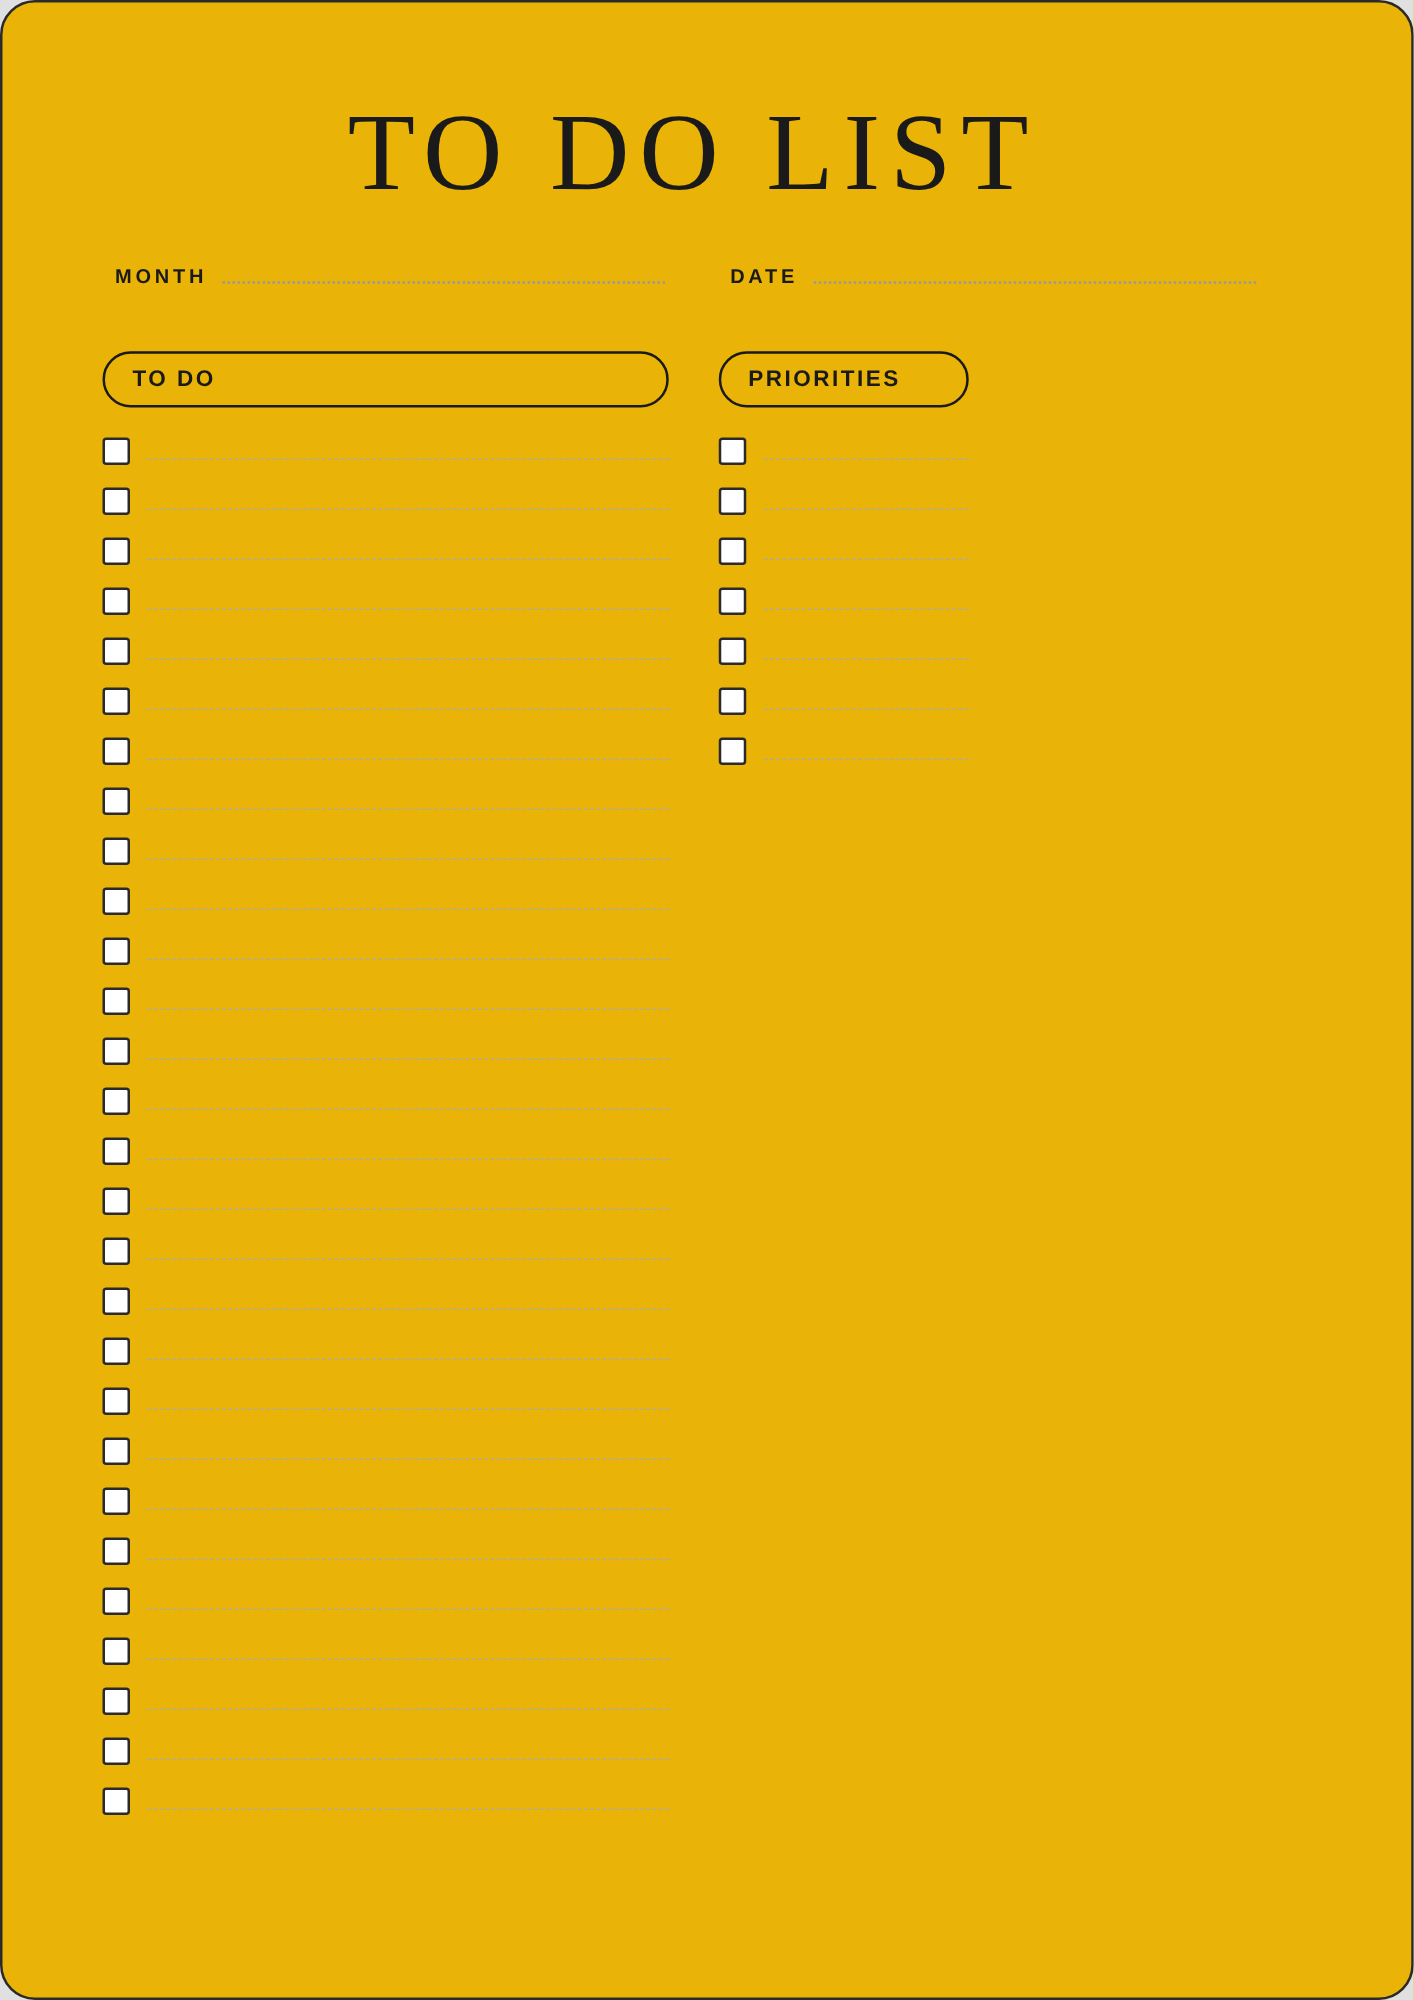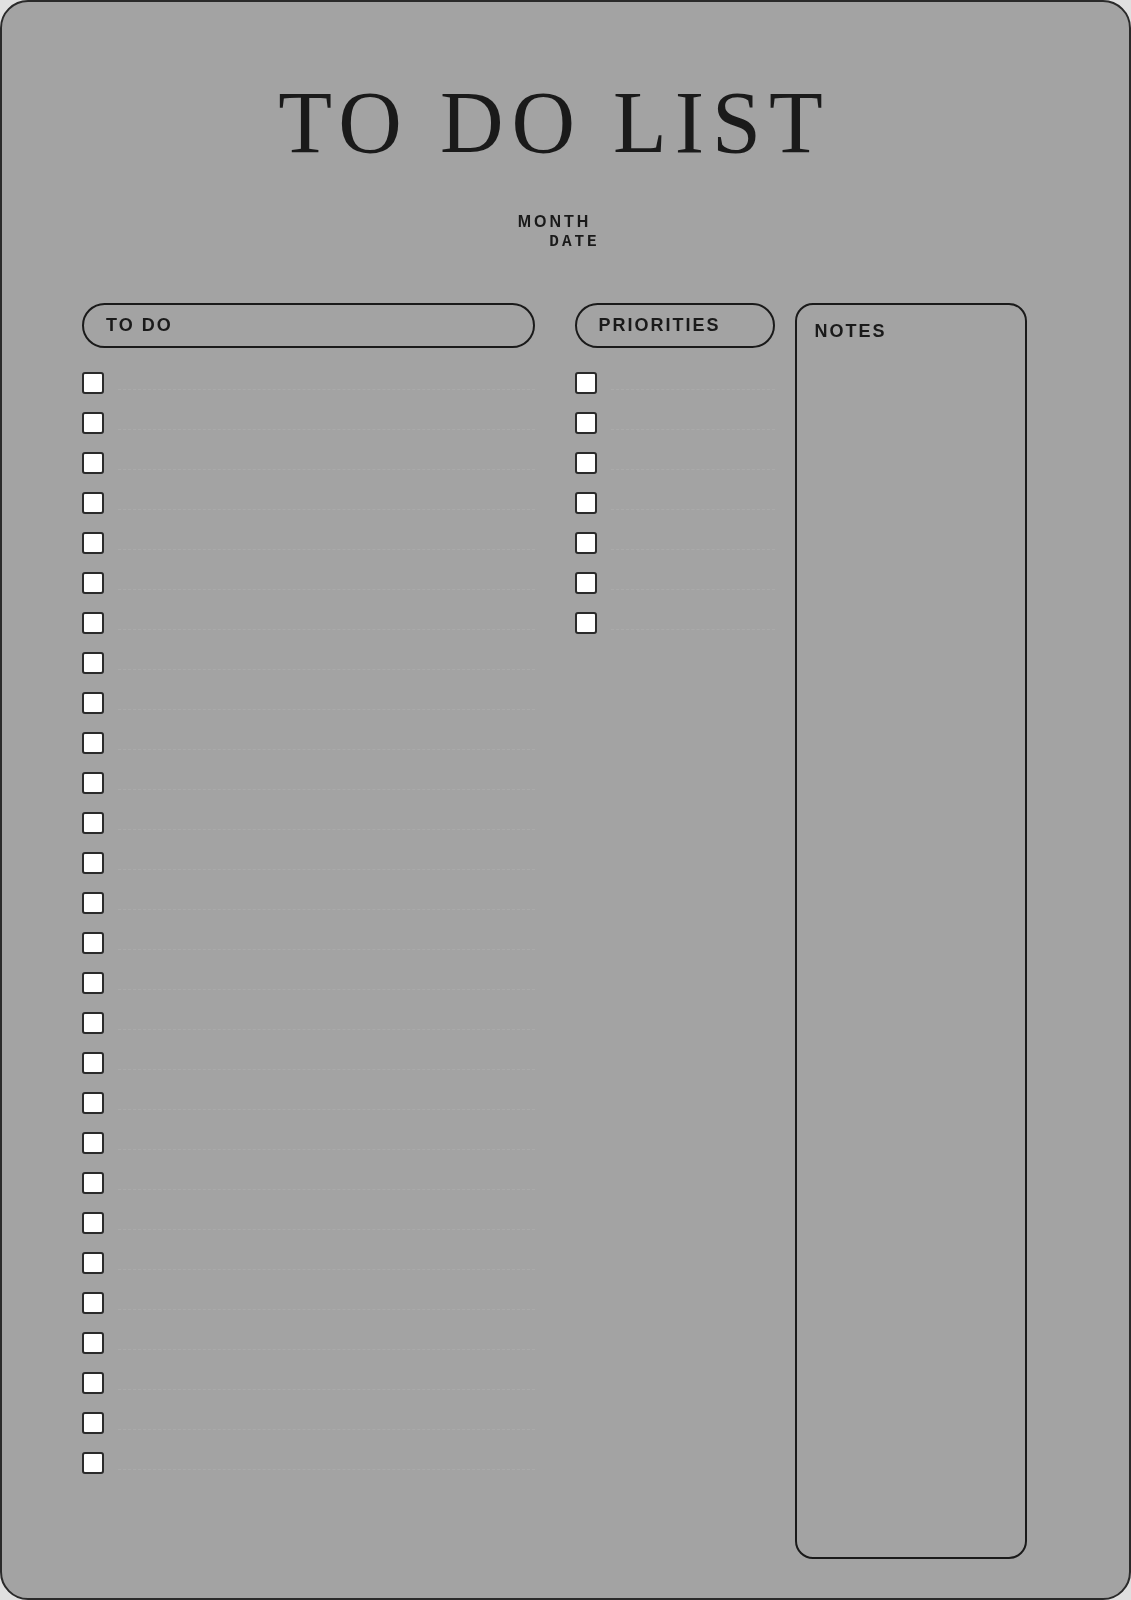--- a/index.html
+++ b/index.html
@@ -9,21 +9,21 @@
       display: flex;
       justify-content: center;
       align-items: center;
       min-height: 100vh;
       font-family: 'Georgia', serif;
     }
 
     .page {
       width: 1131px;
       height: 1600px;
-      background: #a3a3a3;
+      background: #eab308;
       border: 2px solid #2a2a2a;
       border-radius: 28px;
       position: relative;
       overflow: hidden;
       padding: 60px 102px 60px 80px;
     }
 
     .main-title {
       text-align: center;
       font-size: 88px;
@@ -34,21 +34,20 @@
       margin-bottom: 40px;
       margin-top: 10px;
     }
 
     .meta-row {
       display: flex;
       align-items: center;
       gap: 0;
       margin-bottom: 50px;
       padding: 0 10px;
-      flex-direction: column;
     }
 
     .meta-label {
       font-size: 16px;
       font-weight: 700;
       letter-spacing: 3px;
       color: #1a1a1a;
       font-family: Arial, sans-serif;
     }
 
@@ -160,21 +159,21 @@
 </head>
 <body>
 
 <div class="page">
 
   <div class="main-title">TO DO LIST</div>
 
   <div class="meta-row">
     <span class="meta-label">MONTH</span>
     <div class="meta-dots"></div>
-    <span class="meta-label" style="margin-left:40px;font-family:Liberation Mono, monospace;">DATE</span>
+    <span class="meta-label" style="margin-left:40px;">DATE</span>
     <div class="meta-dots"></div>
   </div>
 
   <div class="content-area">
 
     <div class="left-col">
       <div class="section-header">
         <span class="section-header-label">TO DO</span>
       </div>
 
@@ -323,20 +322,17 @@
               <div class="checkbox"></div>
               <div class="item-line"></div>
             </div>
           <div class="priority-item">
               <div class="checkbox"></div>
               <div class="item-line"></div>
             </div>
         </div>
       </div>
 
-      <div class="notes-box">
-        <div class="box-title">NOTES</div>
-      </div>
 
 
     </div>
   </div>
 </div>
 
 </body></html>

